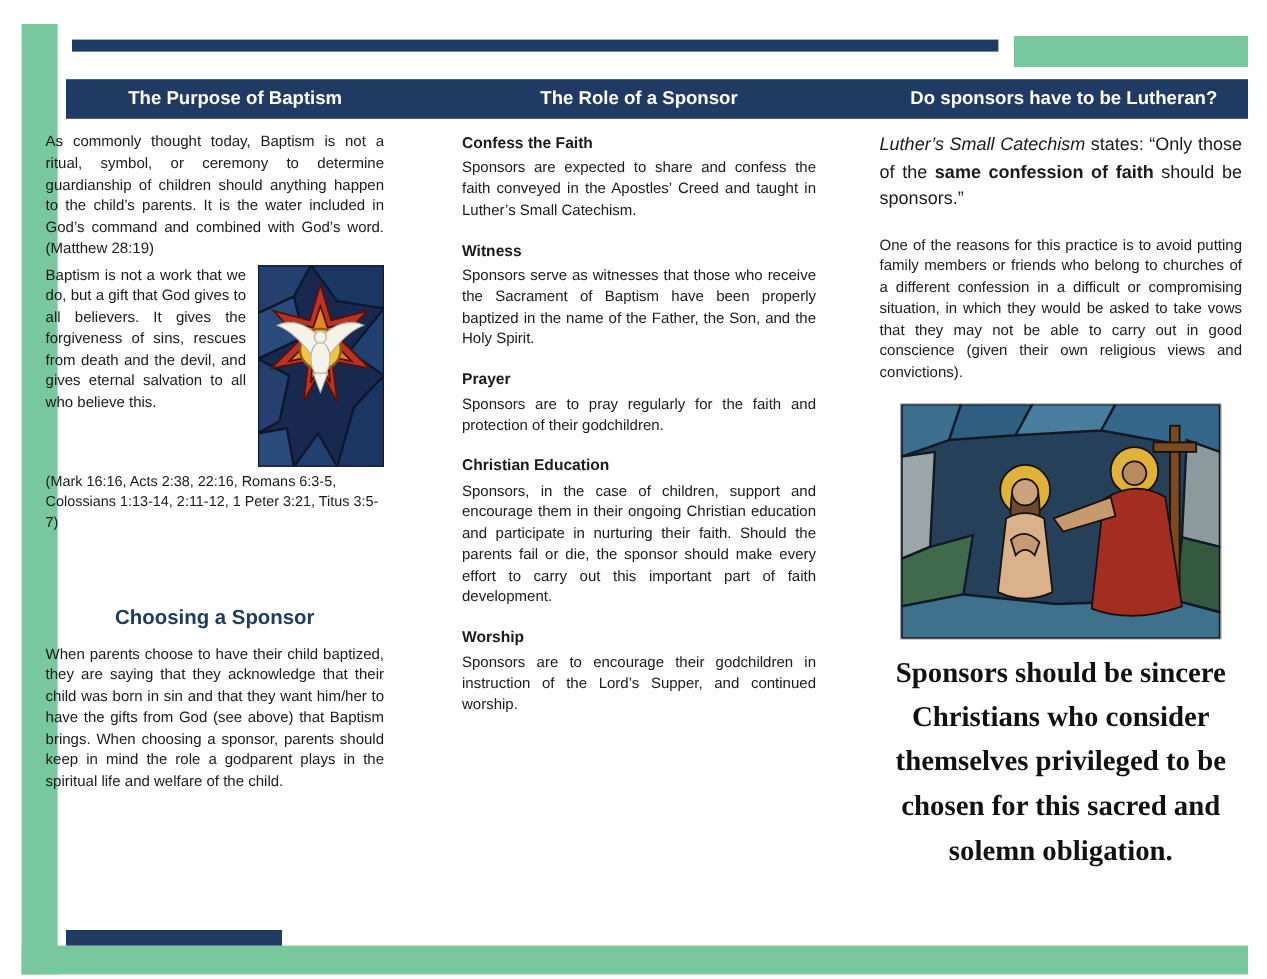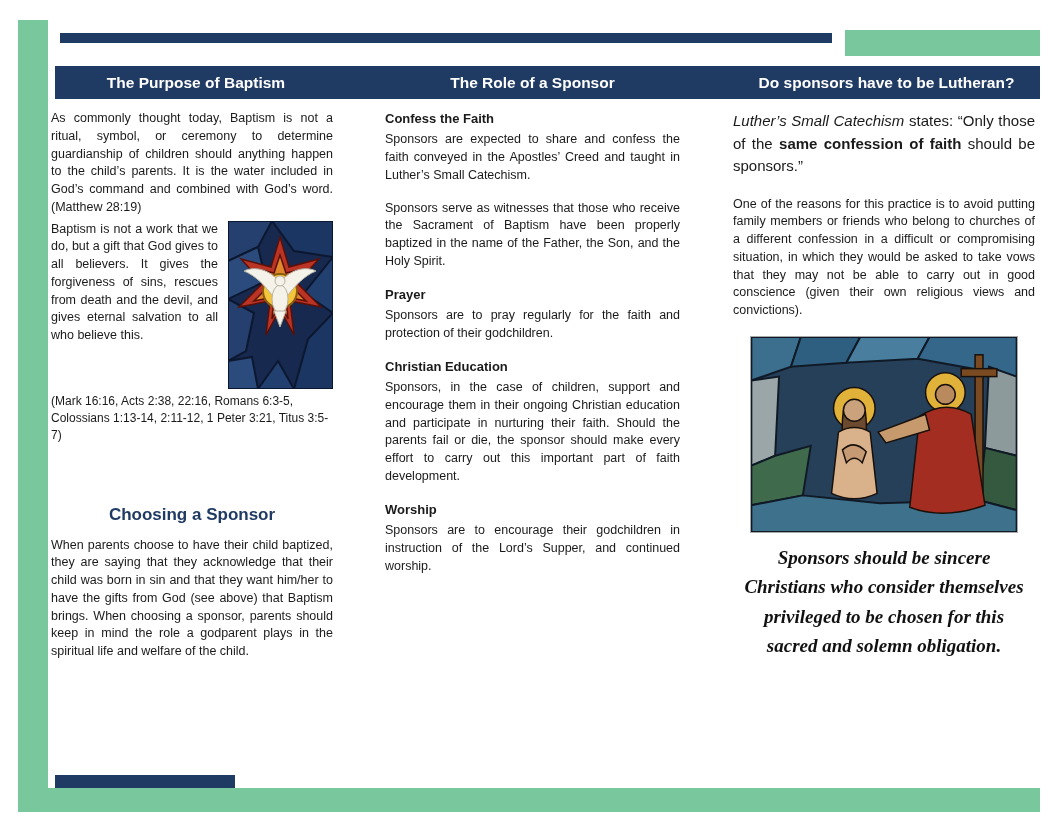--- a/index.html
+++ b/index.html
@@ -16,38 +16,38 @@
 
   
   .header-bar { position:absolute; left:55px; top:66px; width:985px; height:33px; background:#1f3a63; color:#ffffff; }
   .header-cell { position:absolute; top:0; height:33px; line-height:33px; text-align:center; font-weight:bold; font-size:15.5px; }
   .h-left  { left:0;    width:282px; }
   .h-mid   { left:330px; width:295px; }
   .h-right { left:678px; width:307px; }
 
   
   .col { position:absolute; top:110px; font-size:12.5px; line-height:1.42; color:#1a1a1a; text-align:justify; }
-  .col-left  { left:51px;  width:282px; }
+  .col-left  { left:38px;  width:282px; }
   .col-mid   { left:385px; width:295px; }
   .col-right { left:733px; width:302px; }
 
   .col-left .wrap-block { margin-top:4px; }
   .dove-img { float:right; width:105px; height:168px; margin:0 0 4px 10px; }
   .refs { clear:both; margin-top:8px; font-size:12px; text-align:left; }
   .subheading { margin-top:59px; margin-bottom:10px; color:#1f3a63; font-weight:bold; font-size:17px; text-align:center; }
 
   .section { margin-bottom:15px; }
   .section-title { font-size:13px; font-weight:bold; margin-bottom:3px; text-align:left; }
 
   .quote { font-size:15px; line-height:1.5; margin-bottom:18px; }
   .quote .it { font-style:italic; }
   .quote .bd { font-weight:bold; }
   .right-para { margin-bottom:16px; }
   .baptism-frame { width:268px; height:197px; margin:2px auto 10px auto; border:1px solid #a9a9a9; }
-  .caption { margin-top:8px; padding:0 6px; font-family:"Liberation Serif", serif; font-style:italic; font-weight:bold; font-size:19px; line-height:1.55; text-align:center; color:#111; }
+  .caption { margin-top:8px; padding:0 6px; font-family:"Liberation Serif", serif; font-weight:bold; font-size:24px; line-height:1.55; text-align:center; color:#111; }
 </style>
 </head>
 <body>
 
 <div class="page">
 
   <div class="bar-green-left"></div>
   <div class="bar-green-bottom"></div>
   <div class="bar-navy-top"></div>
   <div class="block-green-topright"></div>
@@ -95,20 +95,21 @@
     <h2 class="subheading">Choosing a Sponsor</h2>
     <p>When parents choose to have their child baptized, they are saying that they acknowledge that their child was born in sin and that they want him/her to have the gifts from God (see above) that Baptism brings. When choosing a sponsor, parents should keep in mind the role a godparent plays in the spiritual life and welfare of the child.</p>
   </div>
 
   <div class="col col-mid">
     <div class="section">
       <div class="section-title">Confess the Faith</div>
       <p>Sponsors are expected to share and confess the faith conveyed in the Apostles’ Creed and taught in Luther’s Small Catechism.</p>
     </div>
     <div class="section">
+      <div class="section-title">Witness</div>
       <p>Sponsors serve as witnesses that those who receive the Sacrament of Baptism have been properly baptized in the name of the Father, the Son, and the Holy Spirit.</p>
     </div>
     <div class="section">
       <div class="section-title">Prayer</div>
       <p>Sponsors are to pray regularly for the faith and protection of their godchildren.</p>
     </div>
     <div class="section">
       <div class="section-title">Christian Education</div>
       <p>Sponsors, in the case of children, support and encourage them in their ongoing Christian education and participate in nurturing their faith. Should the parents fail or die, the sponsor should make every effort to carry out this important part of faith development.</p>
     </div>

